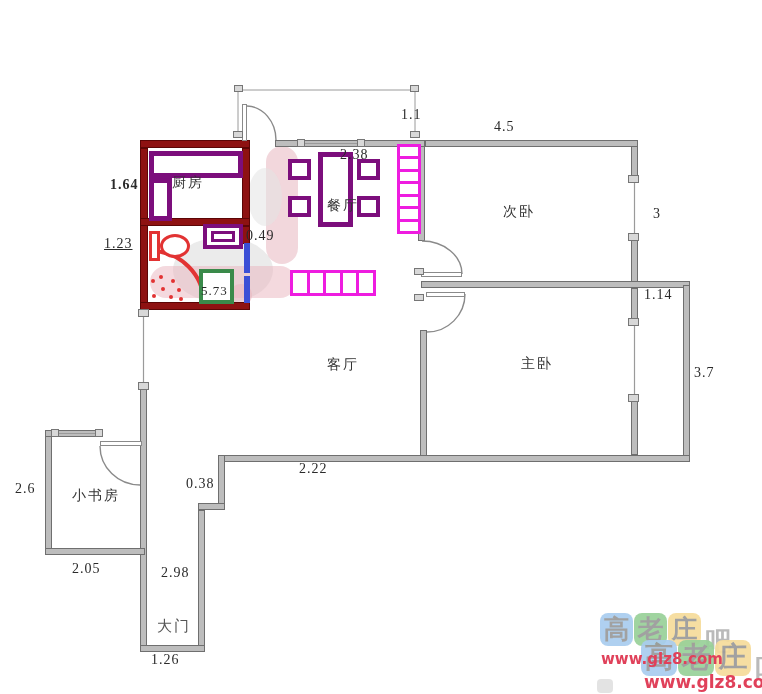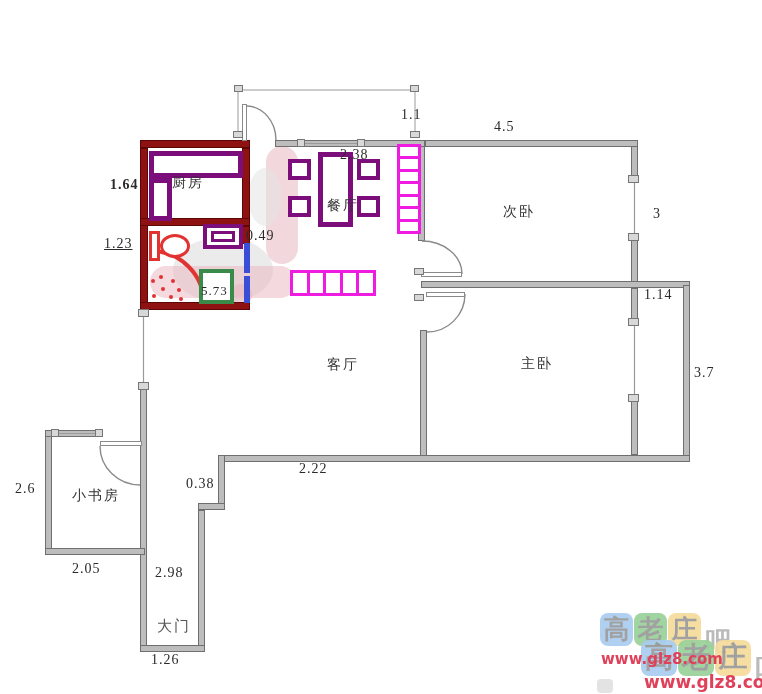--- a/index.html
+++ b/index.html
@@ -175,21 +175,21 @@
   <div class="dim" style="left:401px;top:107px;">1.1</div>
   <div class="dim" style="left:340px;top:147px;">2.38</div>
   <div class="dim" style="left:494px;top:119px;">4.5</div>
   <div class="dim" style="left:653px;top:206px;">3</div>
   <div class="dim" style="left:644px;top:287px;">1.14</div>
   <div class="dim" style="left:694px;top:365px;">3.7</div>
   <div class="dim" style="left:299px;top:461px;">2.22</div>
   <div class="dim" style="left:186px;top:476px;">0.38</div>
   <div class="dim" style="left:15px;top:481px;">2.6</div>
   <div class="dim" style="left:72px;top:561px;">2.05</div>
-  <div class="dim" style="left:155px;top:565px;">2.98</div>
+  <div class="dim" style="left:161px;top:565px;">2.98</div>
   <div class="dim" style="left:151px;top:652px;">1.26</div>
 
   <div class="stamp stampA" style="left:600px;top:613px;">
     <div class="tile t-blue">高</div>
     <div class="tile t-green">老</div>
     <div class="tile t-yellow">庄</div>
     <div class="tile t-plain">吧</div>
   </div>
   <div class="wurl" style="left:601px;top:650px;font-size:15px;">www.glz8.com</div>
 

